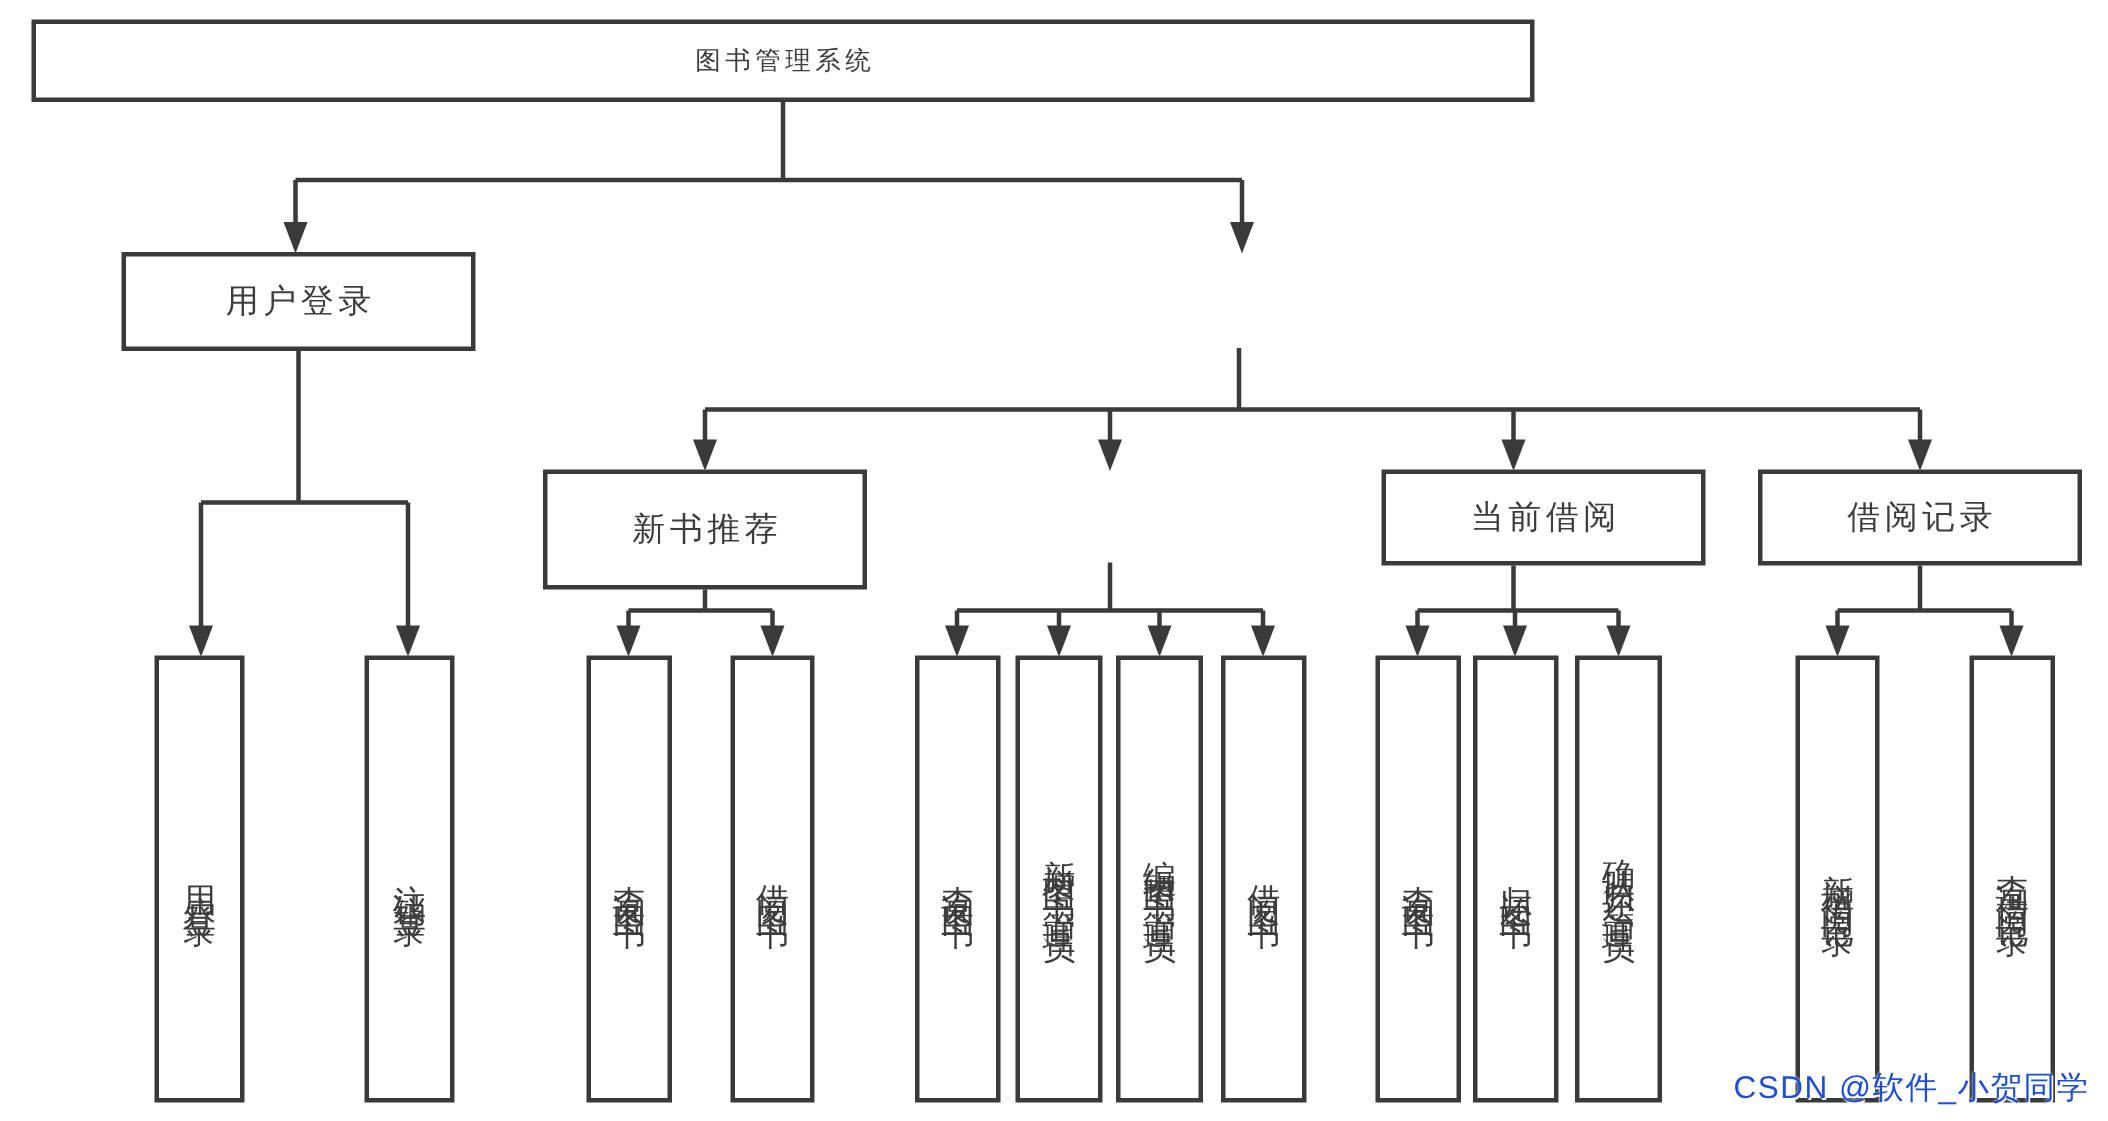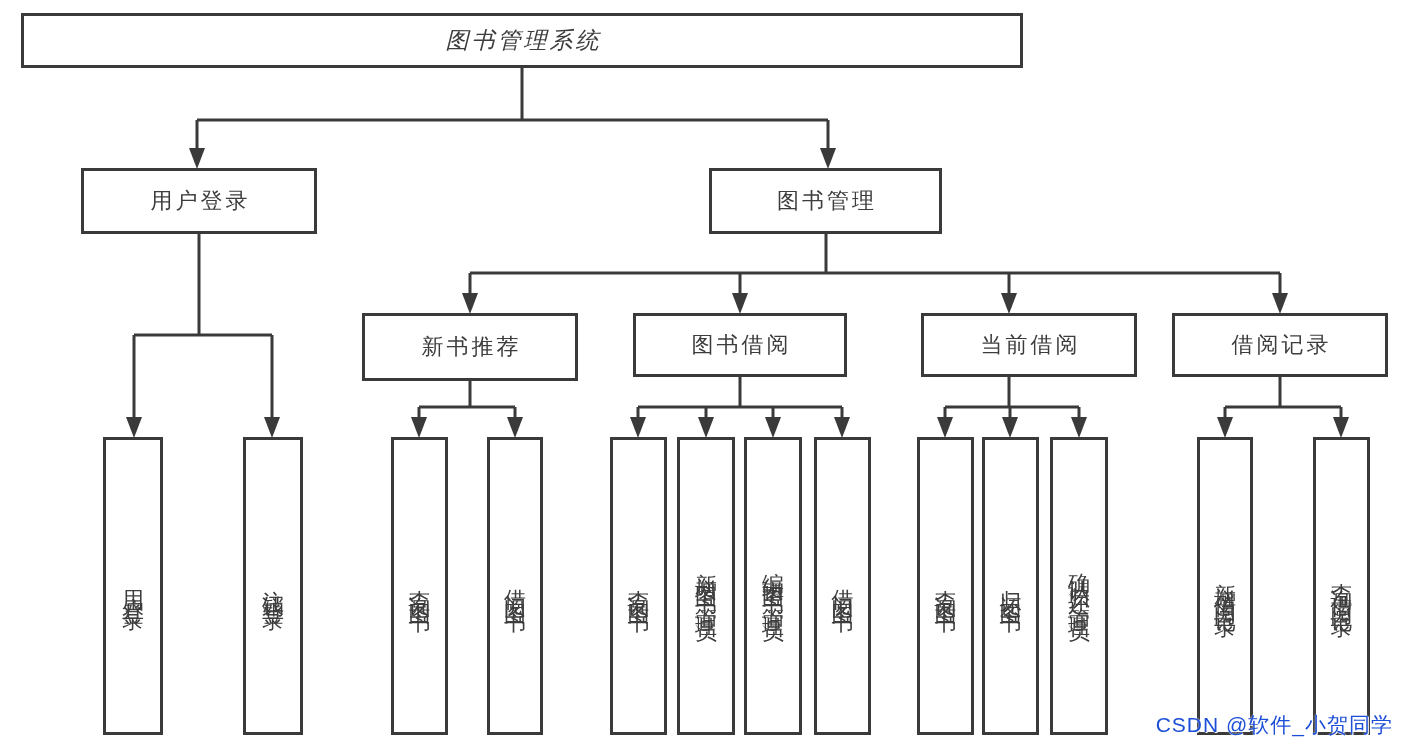--- a/index.html
+++ b/index.html
@@ -23,21 +23,21 @@
     background: #ffffff;
     display: flex;
     align-items: center;
     justify-content: center;
     color: #3d3d3d;
     font-size: 22px;
     letter-spacing: 3px;
     text-indent: 3px;
     white-space: nowrap;
   }
-  .node.title { font-size: 23px; font-style: italic; }
+  .node.title { font-size: 17px; }
   .vnode {
     position: absolute;
     box-sizing: border-box;
     border: 3px solid #3a3a3a;
     background: #ffffff;
     display: flex;
     align-items: center;
     justify-content: center;
     color: #3d3d3d;
     font-size: 22px;
@@ -102,24 +102,22 @@
       <polygon points="1002,417 1018,417 1010,438"></polygon>
       <polygon points="1071,417 1087,417 1079,438"></polygon>
       <polygon points="1217,417 1233,417 1225,438"></polygon>
       <polygon points="1333,417 1349,417 1341,438"></polygon>
     </g>
   </svg>
 
   <div class="node title" style="left:21px; top:13px; width:1002px; height:55px;">图书管理系统</div>
 
   <div class="node" style="left:81px; top:168px; width:236px; height:66px;">用户登录</div>
-  <div class="node" style="left:709px; top:168px; width:233px; height:66px;">图书管理</div>
 
-  <div class="node" style="left:362px; top:313px; width:216px; height:68px;">新书推荐</div>
-  <div class="node" style="left:633px; top:313px; width:214px; height:64px;">图书借阅</div>
+  <div class="node" style="left:362px; top:313px; width:216px; height:80px;">新书推荐</div>
   <div class="node" style="left:901px; top:313px; width:216px; height:64px;margin-left:20px;">当前借阅</div>
   <div class="node" style="left:1172px; top:313px; width:216px; height:64px;">借阅记录</div>
 
   <div class="vnode" style="left:103px; width:60px;">用户登录</div>
   <div class="vnode" style="left:243px; width:60px;">注销登录</div>
 
   <div class="vnode" style="left:391px; width:57px;">查询图书</div>
   <div class="vnode" style="left:487px; width:56px;">借阅图书</div>
 
   <div class="vnode" style="left:610px; width:57px;">查询图书</div>

